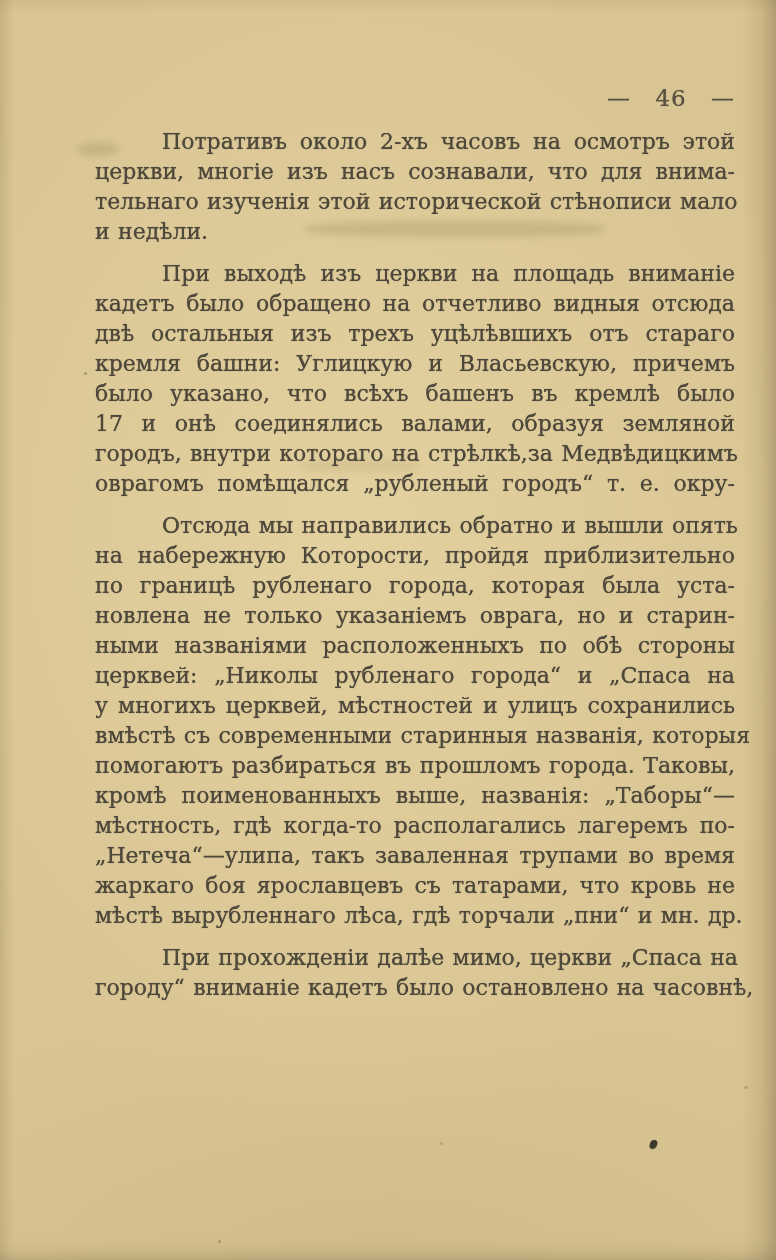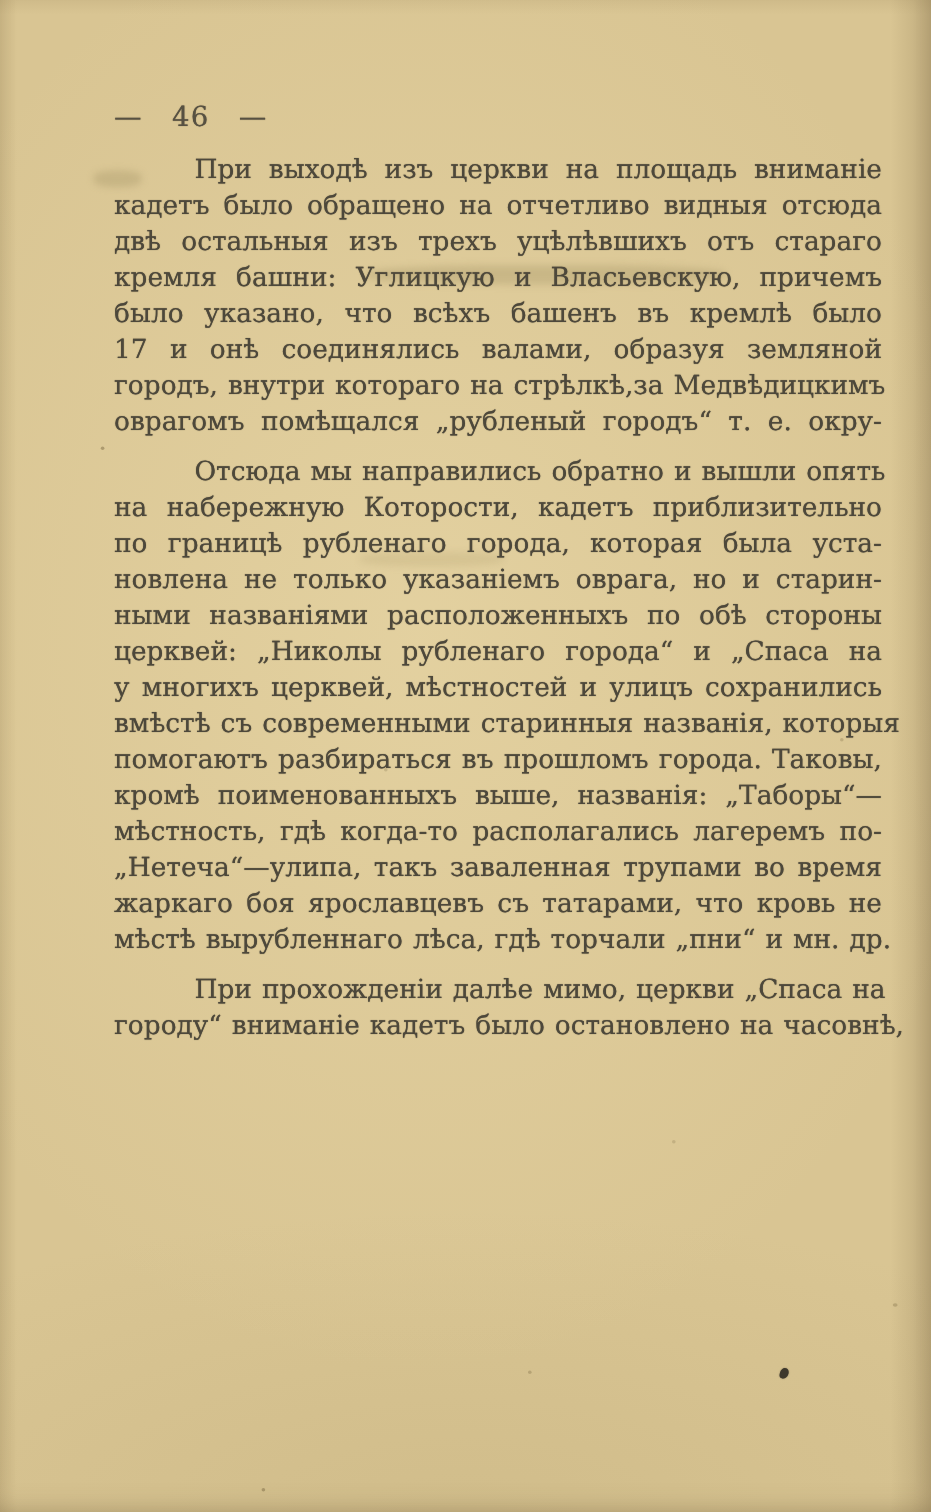--- a/index.html
+++ b/index.html
@@ -16,21 +16,21 @@
       radial-gradient(ellipse 90% 70% at 45% 42%, rgba(235,218,170,0.55), rgba(235,218,170,0) 70%),
       radial-gradient(ellipse 120% 30% at 50% 101%, rgba(170,150,100,0.18), rgba(170,150,100,0) 70%),
       linear-gradient(90deg, rgba(150,128,85,0.22) 0px, rgba(150,128,85,0) 14px),
       linear-gradient(270deg, rgba(125,105,70,0.38) 0px, rgba(140,120,80,0.18) 16px, rgba(140,120,80,0) 34px),
       linear-gradient(180deg, rgba(150,128,85,0.15) 0px, rgba(150,128,85,0) 12px),
       #d9c593;
     box-shadow: inset 0 -12px 22px -14px rgba(110,92,58,0.5);
   }
   .pagenum {
     position: absolute; left: 95px; top: 84px; width: 640px;
-    text-align: left;
+    text-align: right;
     font-size: 23px; line-height: 28px;
     color: #575142;
     letter-spacing: 1px; word-spacing: 16px;
     text-shadow: 0 0 0.8px rgba(80,72,55,0.8);
   }
   .textcol {
     position: absolute; left: 95px; top: 127px; width: 640px;
     color: #4d483b;
     font-size: 22px; line-height: 30px;
     text-shadow: 0 0 0.8px rgba(70,63,48,0.85);
@@ -79,35 +79,41 @@
 <div class="page">
 
   <div class="smudge s1"></div>
   <div class="smudge s2"></div>
   <div class="smudge s3"></div>
 
   <div class="pagenum">— 46 —</div>
 
   <div class="textcol">
 
+    <div class="para">
+      <div class="line first">Потративъ около 2-хъ часовъ на осмотръ этой</div>
+      <div class="line">церкви, многіе изъ насъ сознавали, что для внима-</div>
+      <div class="line">тельнаго изученія этой исторической стѣнописи мало</div>
+      <div class="line endshort">и недѣли.</div>
+    </div>
 
     <div class="para">
       <div class="line first">При выходѣ изъ церкви на площадь вниманіе</div>
       <div class="line">кадетъ было обращено на отчетливо видныя отсюда</div>
       <div class="line">двѣ остальныя изъ трехъ уцѣлѣвшихъ отъ стараго</div>
       <div class="line">кремля башни: Углицкую и Власьевскую, причемъ</div>
       <div class="line">было указано, что всѣхъ башенъ въ кремлѣ было</div>
       <div class="line">17 и онѣ соединялись валами, образуя земляной</div>
       <div class="line">городъ, внутри котораго на стрѣлкѣ,за Медвѣдицкимъ</div>
       <div class="line">оврагомъ помѣщался „рубленый городъ“ т. е. окру-</div>
     </div>
 
     <div class="para">
       <div class="line first">Отсюда мы направились обратно и вышли опять</div>
-      <div class="line">на набережную Которости, кадетъ приблизительно</div>
+      <div class="line">на набережную Которости, пройдя приблизительно</div>
       <div class="line">по границѣ рубленаго города, которая была уста-</div>
       <div class="line">новлена не только указаніемъ оврага, но и старин-</div>
       <div class="line">ными названіями расположенныхъ по обѣ стороны</div>
       <div class="line">церквей: „Николы рубленаго города“ и „Спаса на</div>
       <div class="line">у многихъ церквей, мѣстностей и улицъ сохранились</div>
       <div class="line">вмѣстѣ съ современными старинныя названія, которыя</div>
       <div class="line">помогаютъ разбираться въ прошломъ города. Таковы,</div>
       <div class="line">кромѣ поименованныхъ выше, названія: „Таборы“—</div>
       <div class="line">мѣстность, гдѣ когда-то располагались лагеремъ по-</div>
       <div class="line">„Нетеча“—улипа, такъ заваленная трупами во время</div>

